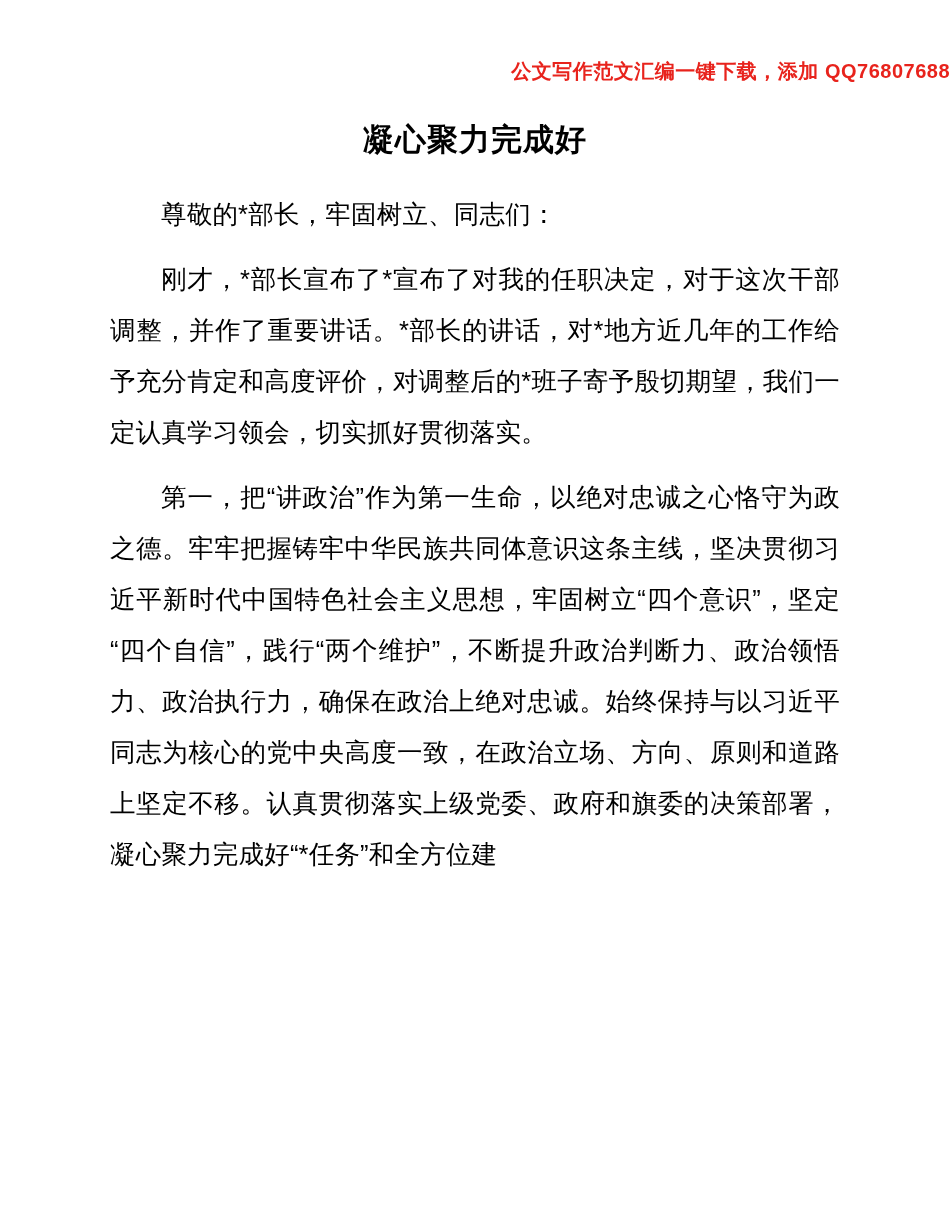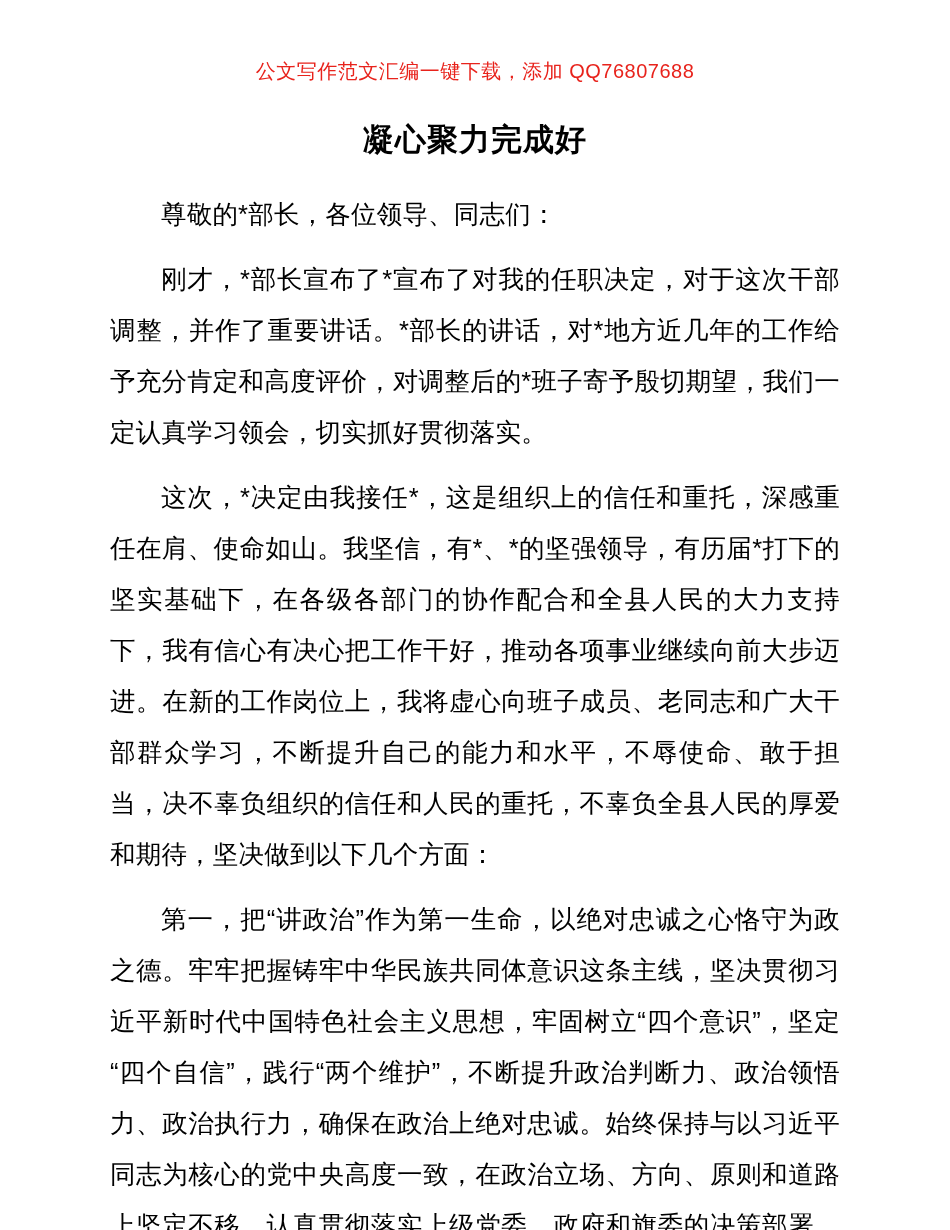--- a/index.html
+++ b/index.html
@@ -15,26 +15,27 @@
     overflow: hidden;
   }
   .page {
     position: relative;
     width: 950px;
     height: 1230px;
     box-sizing: border-box;
     padding: 0;
   }
   .watermark {
-    text-align: center;
+    text-align: right;
     color: #e8231c;
     font-size: 20px;
     letter-spacing: 0.5px;
     margin-top: 58px;
     font-family: "Liberation Sans", sans-serif;
+    font-weight: bold;
   }
   .doc-title {
     text-align: center;
     font-size: 31px;
     font-weight: bold;
     margin-top: 34px;
     letter-spacing: 1px;
     color: #000;
   }
   .body-text {
@@ -59,19 +60,18 @@
 </head>
 <body>
 
 <div class="page">
 
   <div class="watermark">公文写作范文汇编一键下载，添加 QQ76807688</div>
 
   <div class="doc-title">凝心聚力完成好</div>
 
   <div class="body-text">
-    <p class="para">尊敬的*部长，各位领导、同志们：</p>
+    <p class="para">尊敬的*部长，牢固树立、同志们：</p>
     <p class="para">刚才，*部长宣布了*宣布了对我的任职决定，对于这次干部调整，并作了重要讲话。*部长的讲话，对*地方近几年的工作给予充分肯定和高度评价，对调整后的*班子寄予殷切期望，我们一定认真学习领会，切实抓好贯彻落实。</p>
-    <p class="para">这次，*决定由我接任*，这是组织上的信任和重托，深感重任在肩、使命如山。我坚信，有*、*的坚强领导，有历届*打下的坚实基础下，在各级各部门的协作配合和全县人民的大力支持下，我有信心有决心把工作干好，推动各项事业继续向前大步迈进。在新的工作岗位上，我将虚心向班子成员、老同志和广大干部群众学习，不断提升自己的能力和水平，不辱使命、敢于担当，决不辜负组织的信任和人民的重托，不辜负全县人民的厚爱和期待，坚决做到以下几个方面：</p>
     <p class="para">第一，把“讲政治”作为第一生命，以绝对忠诚之心恪守为政之德。牢牢把握铸牢中华民族共同体意识这条主线，坚决贯彻习近平新时代中国特色社会主义思想，牢固树立“四个意识”，坚定“四个自信”，践行“两个维护”，不断提升政治判断力、政治领悟力、政治执行力，确保在政治上绝对忠诚。始终保持与以习近平同志为核心的党中央高度一致，在政治立场、方向、原则和道路上坚定不移。认真贯彻落实上级党委、政府和旗委的决策部署，凝心聚力完成好“*任务”和全方位建</p>
   </div>
 
 </div>
 
 </body></html>

